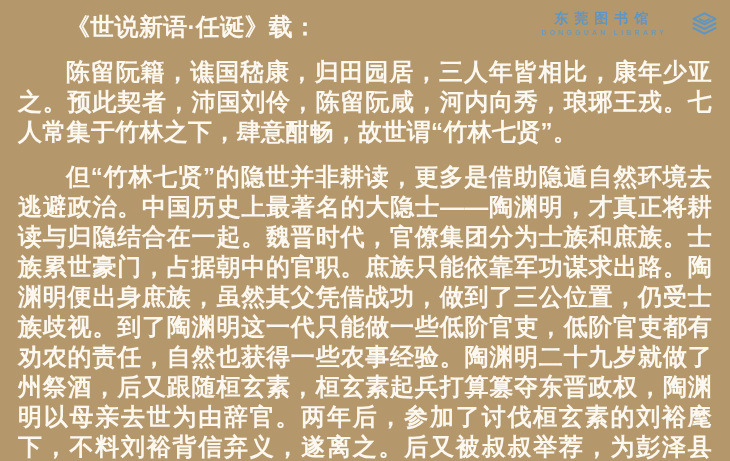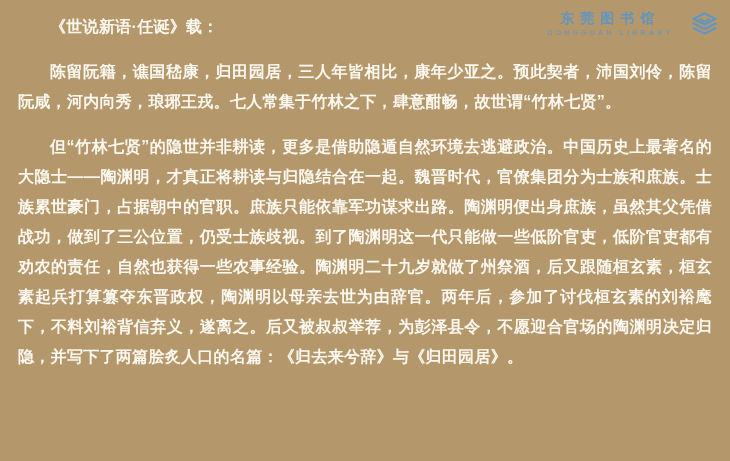--- a/index.html
+++ b/index.html
@@ -17,35 +17,35 @@
   .page {
     position: relative;
     width: 730px;
     height: 461px;
     box-sizing: border-box;
     padding: 12px 18px 0 18px;
   }
   .article p {
     margin: 0 0 15px 0;
     color: #fcf8f0;
-    font-size: 16px;
+    font-size: 24px;
     line-height: 30px;
     font-weight: bold;
     letter-spacing: 0.3px;
     text-indent: 2em;
     text-align: justify;
     text-justify: inter-ideograph;
   }
   .watermark {
     position: absolute;
     top: 10px;
     right: 12px;
     display: flex;
     align-items: center;
-    gap: 18px;
+    gap: 24px;
     pointer-events: none;
   }
   .watermark .wm-text {
     display: flex;
     flex-direction: column;
     align-items: center;
   }
   .wm-cn {
     color: #4e95d5;
     opacity: 0.82;

